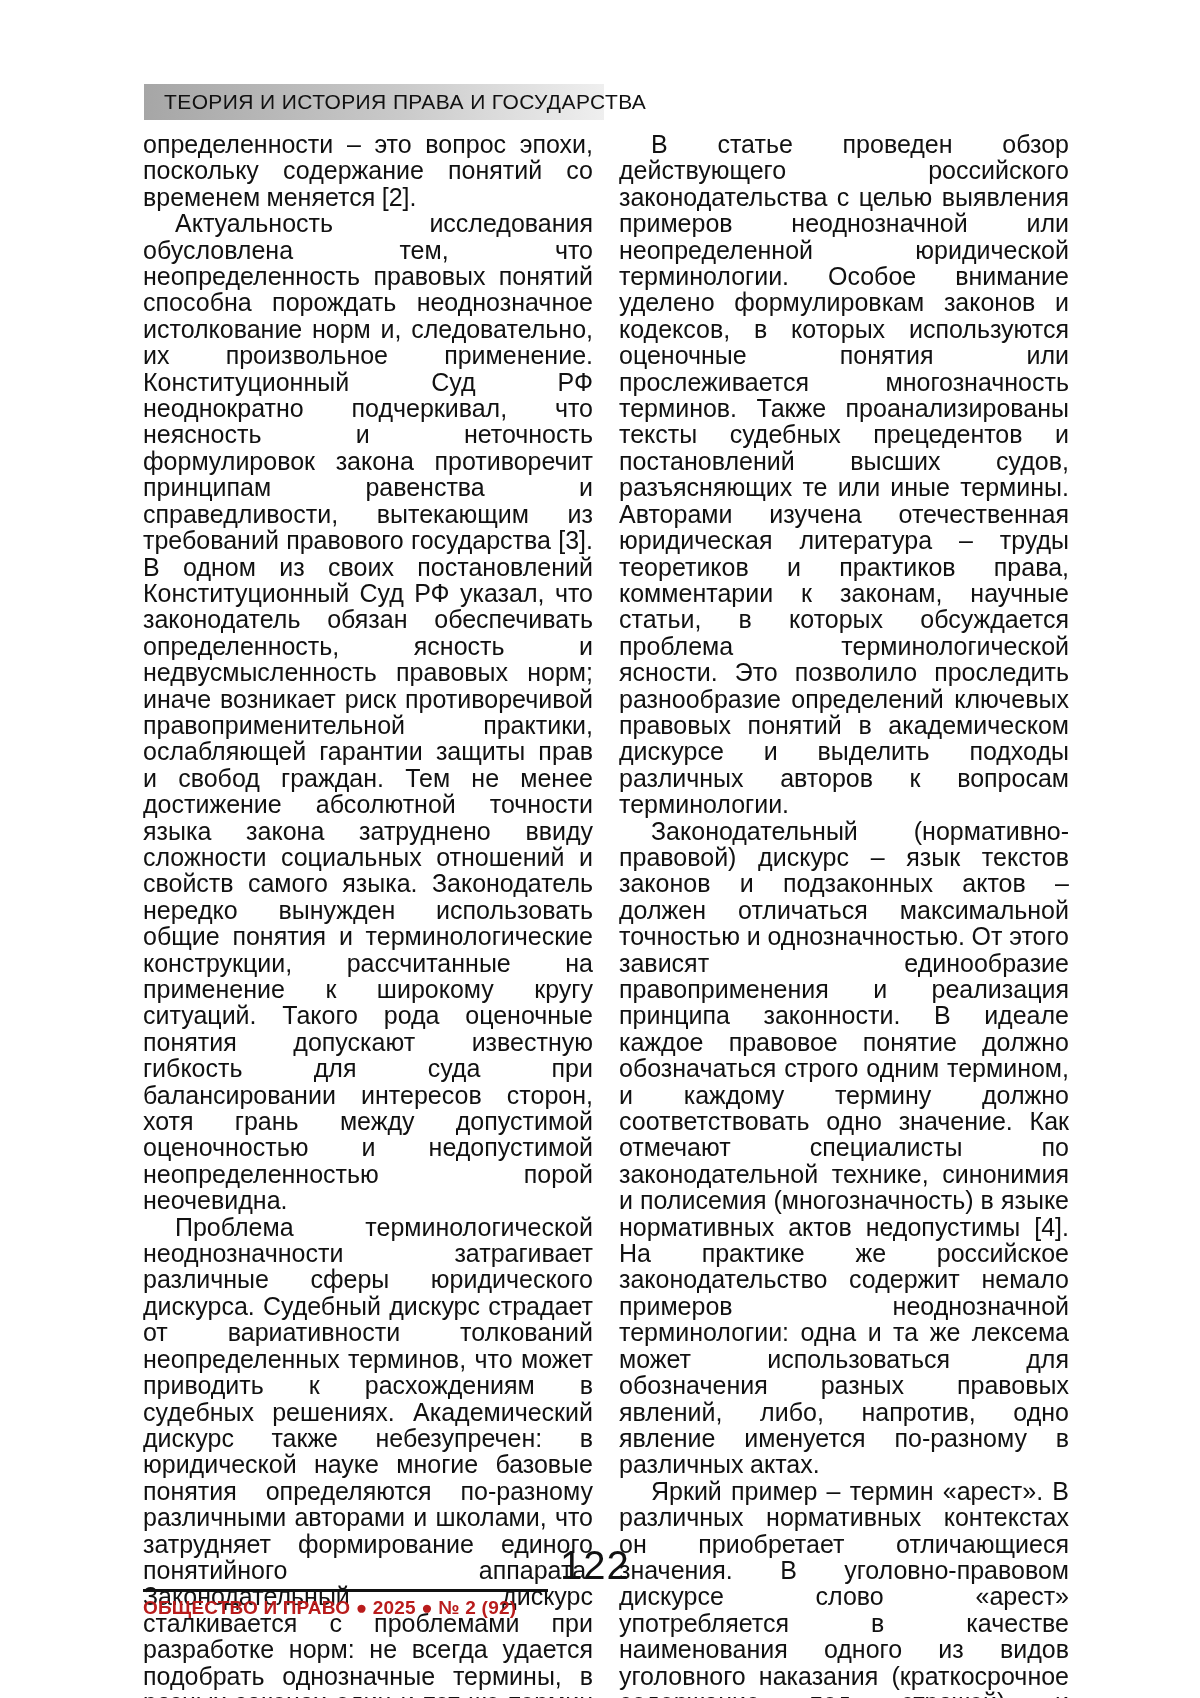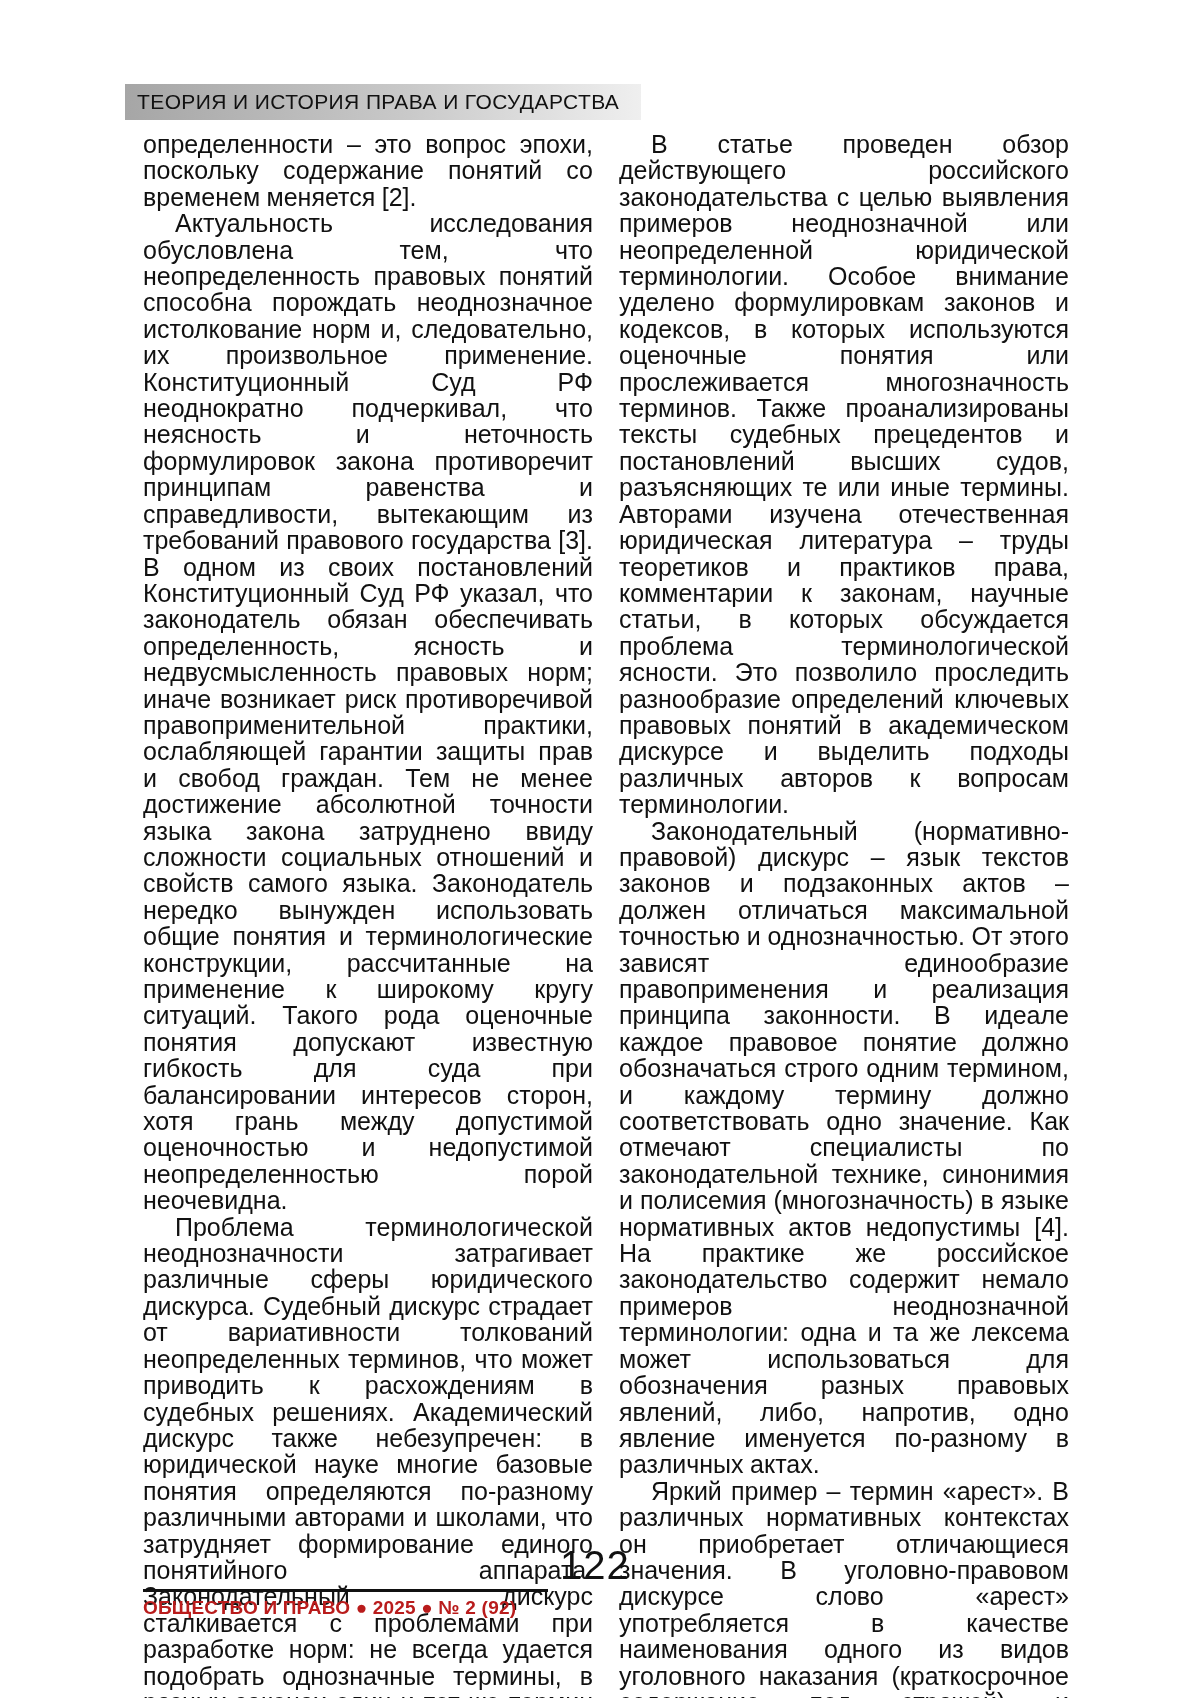--- a/index.html
+++ b/index.html
@@ -11,29 +11,29 @@
     position: relative;
     width: 1200px;
     height: 1698px;
     background: #ffffff;
     font-family: "Liberation Sans", sans-serif;
     color: #111111;
     overflow: hidden;
   }
   .header-bar {
     position: absolute;
-    left: 125px;
+    left: 144px;
     top: 84px;
-    width: 516px;
+    width: 460px;
     height: 36px;
     background: linear-gradient(to right, #a6a6a6 0%, #c9c9c9 55%, #efefef 100%);
     display: flex;
     align-items: center;
     box-sizing: border-box;
-    padding-left: 12px;
+    padding-left: 20px;
   }
   .header-bar .title {
     font-size: 21px;
     letter-spacing: 0.4px;
     color: #111111;
     white-space: nowrap;
   }
   .columns {
     position: absolute;
     left: 143px;

